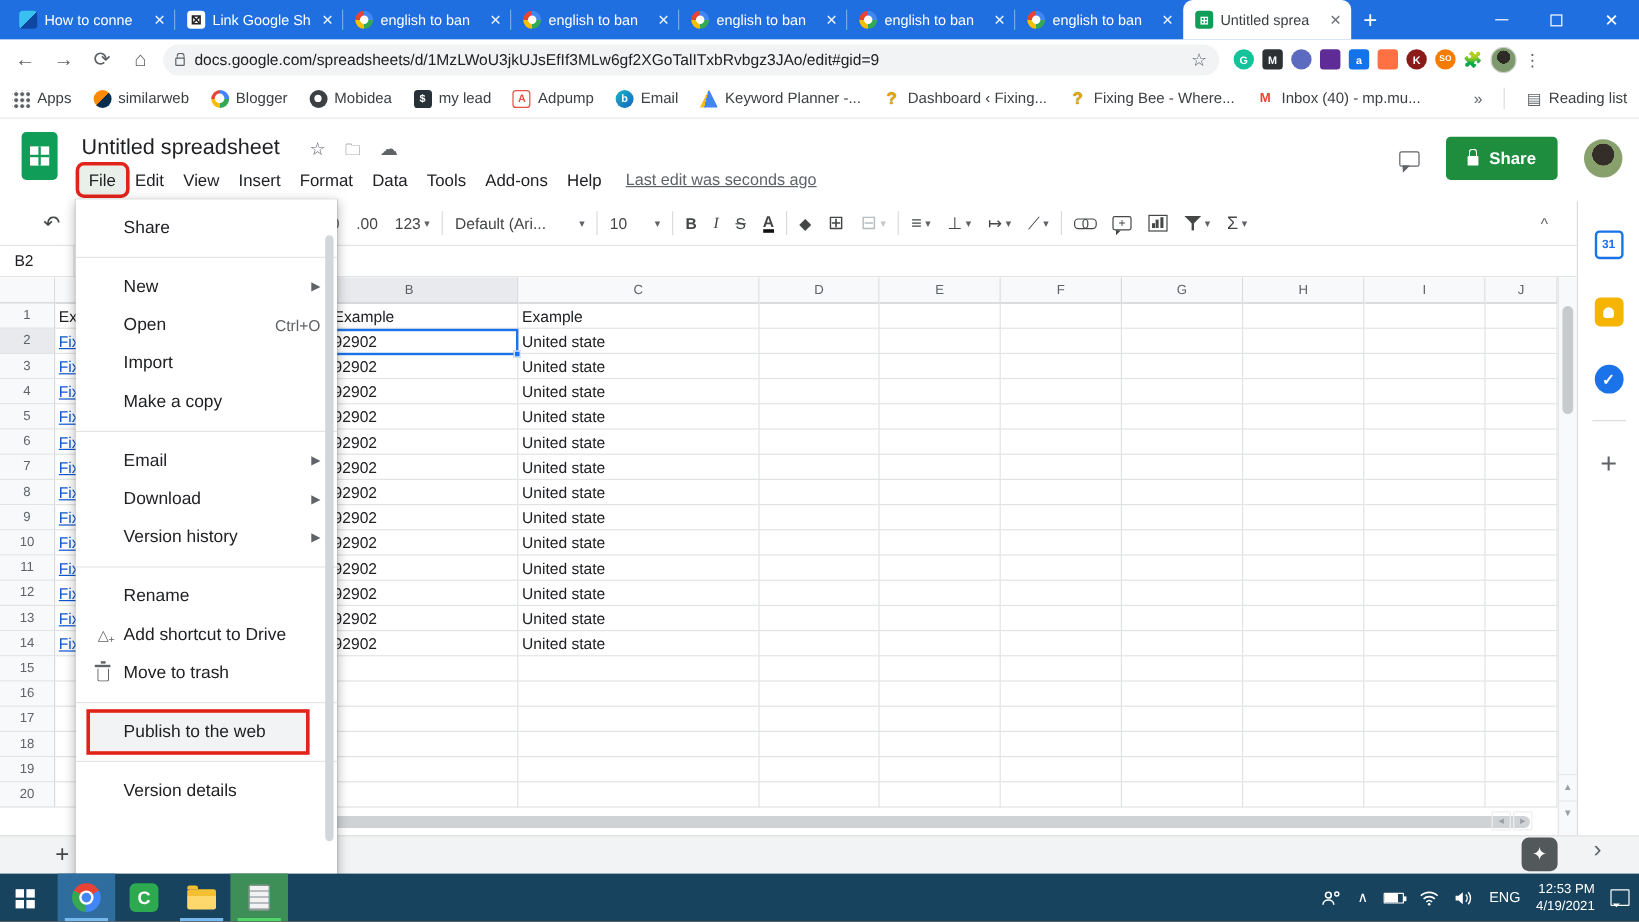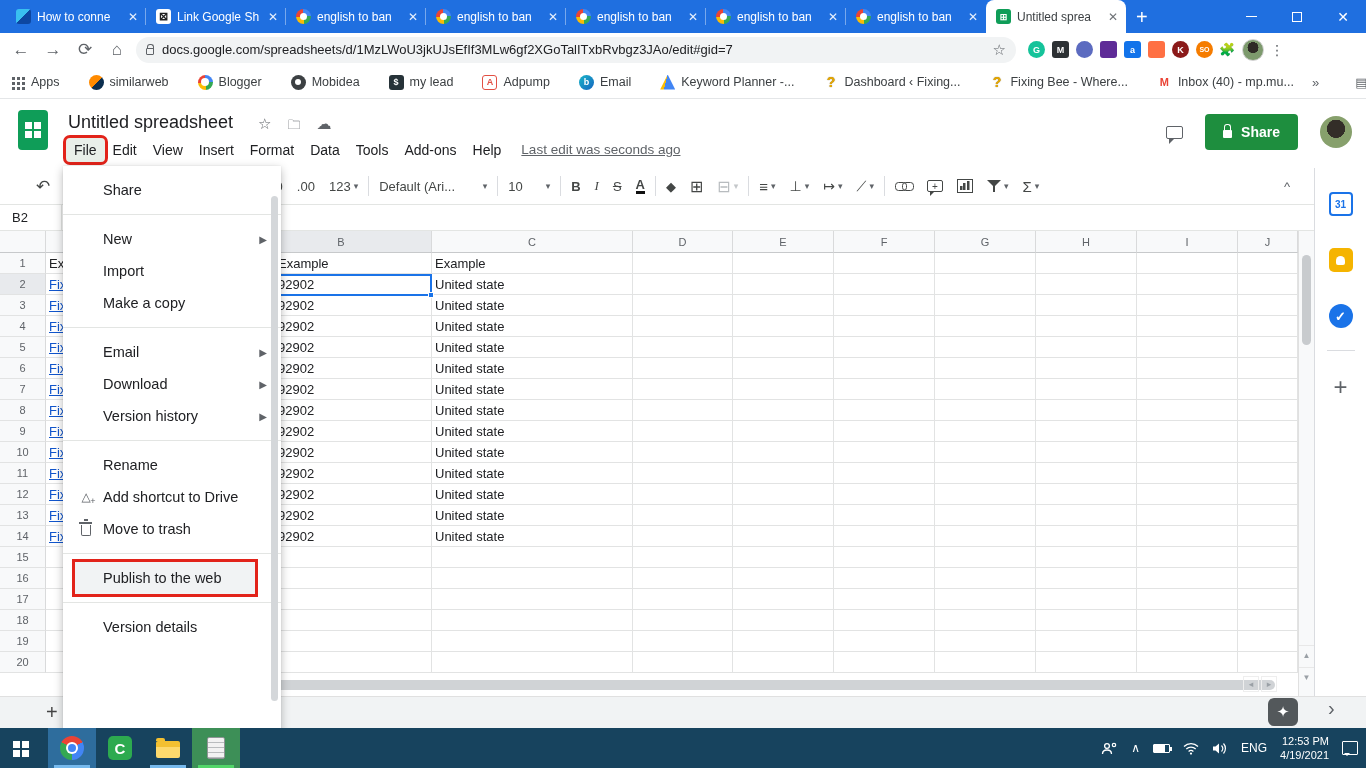--- a/index.html
+++ b/index.html
@@ -258,40 +258,40 @@
     </div>
   </div>
 
   <div class="navbar">
     <div class="navbtn">←</div>
     <div class="navbtn">→</div>
     <div class="navbtn">⟳</div>
     <div class="navbtn">⌂</div>
     <div class="urlpill">
       <span class="lockic"></span>
-      <span class="urltext">docs.google.com/spreadsheets/d/1MzLWoU3jkUJsEfIf3MLw6gf2XGoTalITxbRvbgz3JAo/edit#gid=7</span>
+      <span class="urltext">docs.google.com/spreadsheets/d/1MzLWoU3jkUJsEfIf3MLw6gf2XGoTalITxbRvbgz3JAo/edit#gid=9</span>
       <span class="starbtn">☆</span>
     </div>
     <div class="extrow" id="extrow">
         <span class="ext round" style="background: rgb(21, 195, 154);">G</span>
         <span class="ext" style="background: rgb(45, 49, 52);">M</span>
         <span class="ext round" style="background: rgb(92, 107, 192);"></span>
         <span class="ext" style="background: rgb(94, 43, 151);"></span>
         <span class="ext" style="background: rgb(18, 115, 234);">a</span>
         <span class="ext" style="background: rgb(255, 112, 67);"></span>
         <span class="ext round" style="background: rgb(139, 26, 26);">K</span>
         <span class="ext round" style="background: rgb(245, 124, 0); font-size: 7px;">SO</span>
       </div>
     <div class="ext puzzle">🧩</div>
     <div class="avatar"></div>
     <div class="dots">⋮</div>
   </div>
 
   <div class="bookmarks">
-    <span id="bmlist" style="display:flex;gap:29px;align-items:center;">
+    <span id="bmlist" style="display:flex;gap:18px;align-items:center;">
         <span class="bm">
           <span class="bmic bm-apps-grid"></span>
           <span>Apps</span>
         </span>
         <span class="bm">
           <span class="bmic bm-similarweb"></span>
           <span>similarweb</span>
         </span>
         <span class="bm">
           <span class="bmic bm-google-g"></span>
@@ -768,20 +768,24 @@
   </div>
 
   <div class="filemenu" id="filemenu">
       <div class="mi">
         <span class="milabel">Share</span>
       </div>
       <div class="fmdiv"></div>
       <div class="mi">
         <span class="milabel">New</span>
         <span class="misub">▶</span>
+      </div>
+      <div class="mi">
+        <span class="milabel">Open</span>
+        <span class="mishort">Ctrl+O</span>
       </div>
       <div class="mi">
         <span class="milabel">Import</span>
       </div>
       <div class="mi">
         <span class="milabel">Make a copy</span>
       </div>
       <div class="fmdiv"></div>
       <div class="mi">
         <span class="milabel">Email</span>

